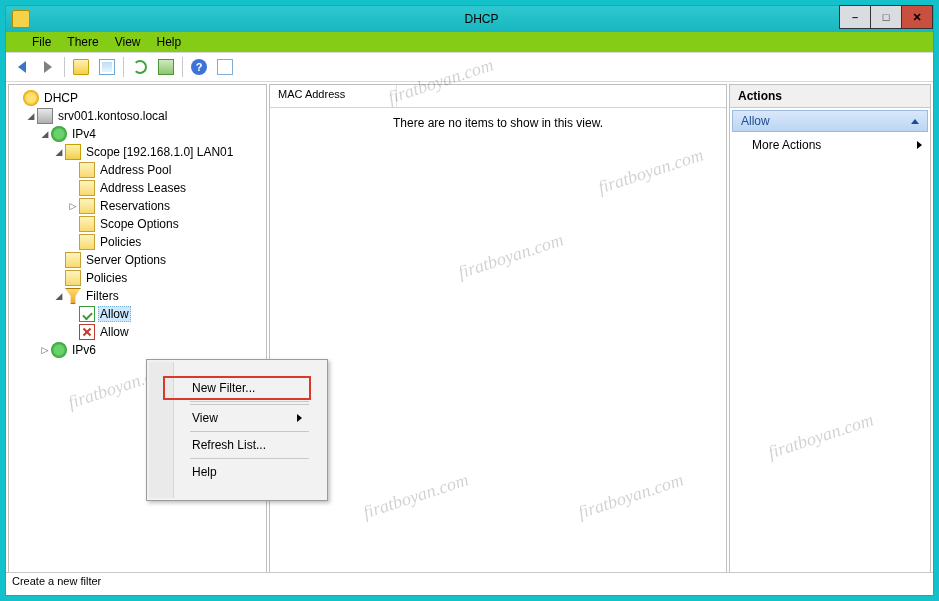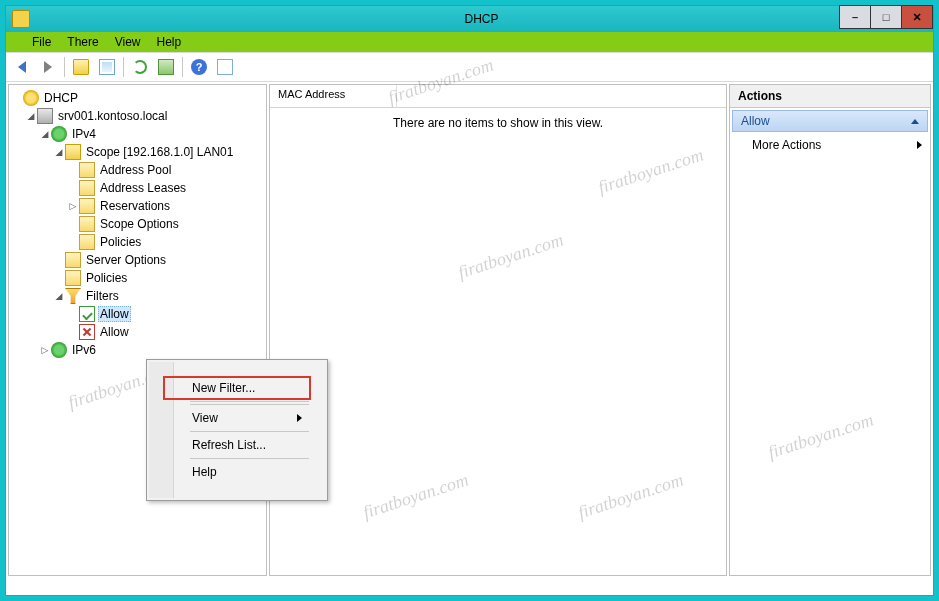--- a/index.html
+++ b/index.html
@@ -236,20 +236,21 @@
     <div class="ctx-sep"></div>
     <div class="ctx-item">
         <span>Refresh List...</span>
       </div>
     <div class="ctx-sep"></div>
     <div class="ctx-item">
         <span>Help</span>
       </div>
   </div>
 
+  <div class="statusbar">Create a new filter</div>
 
   <div class="watermark" style="left:60px;top:370px">firatboyan.com</div>
   <div class="watermark" style="left:380px;top:65px">firatboyan.com</div>
   <div class="watermark" style="left:590px;top:155px">firatboyan.com</div>
   <div class="watermark" style="left:450px;top:240px">firatboyan.com</div>
   <div class="watermark" style="left:355px;top:480px">firatboyan.com</div>
   <div class="watermark" style="left:570px;top:480px">firatboyan.com</div>
   <div class="watermark" style="left:760px;top:420px">firatboyan.com</div>
 </div>
 

